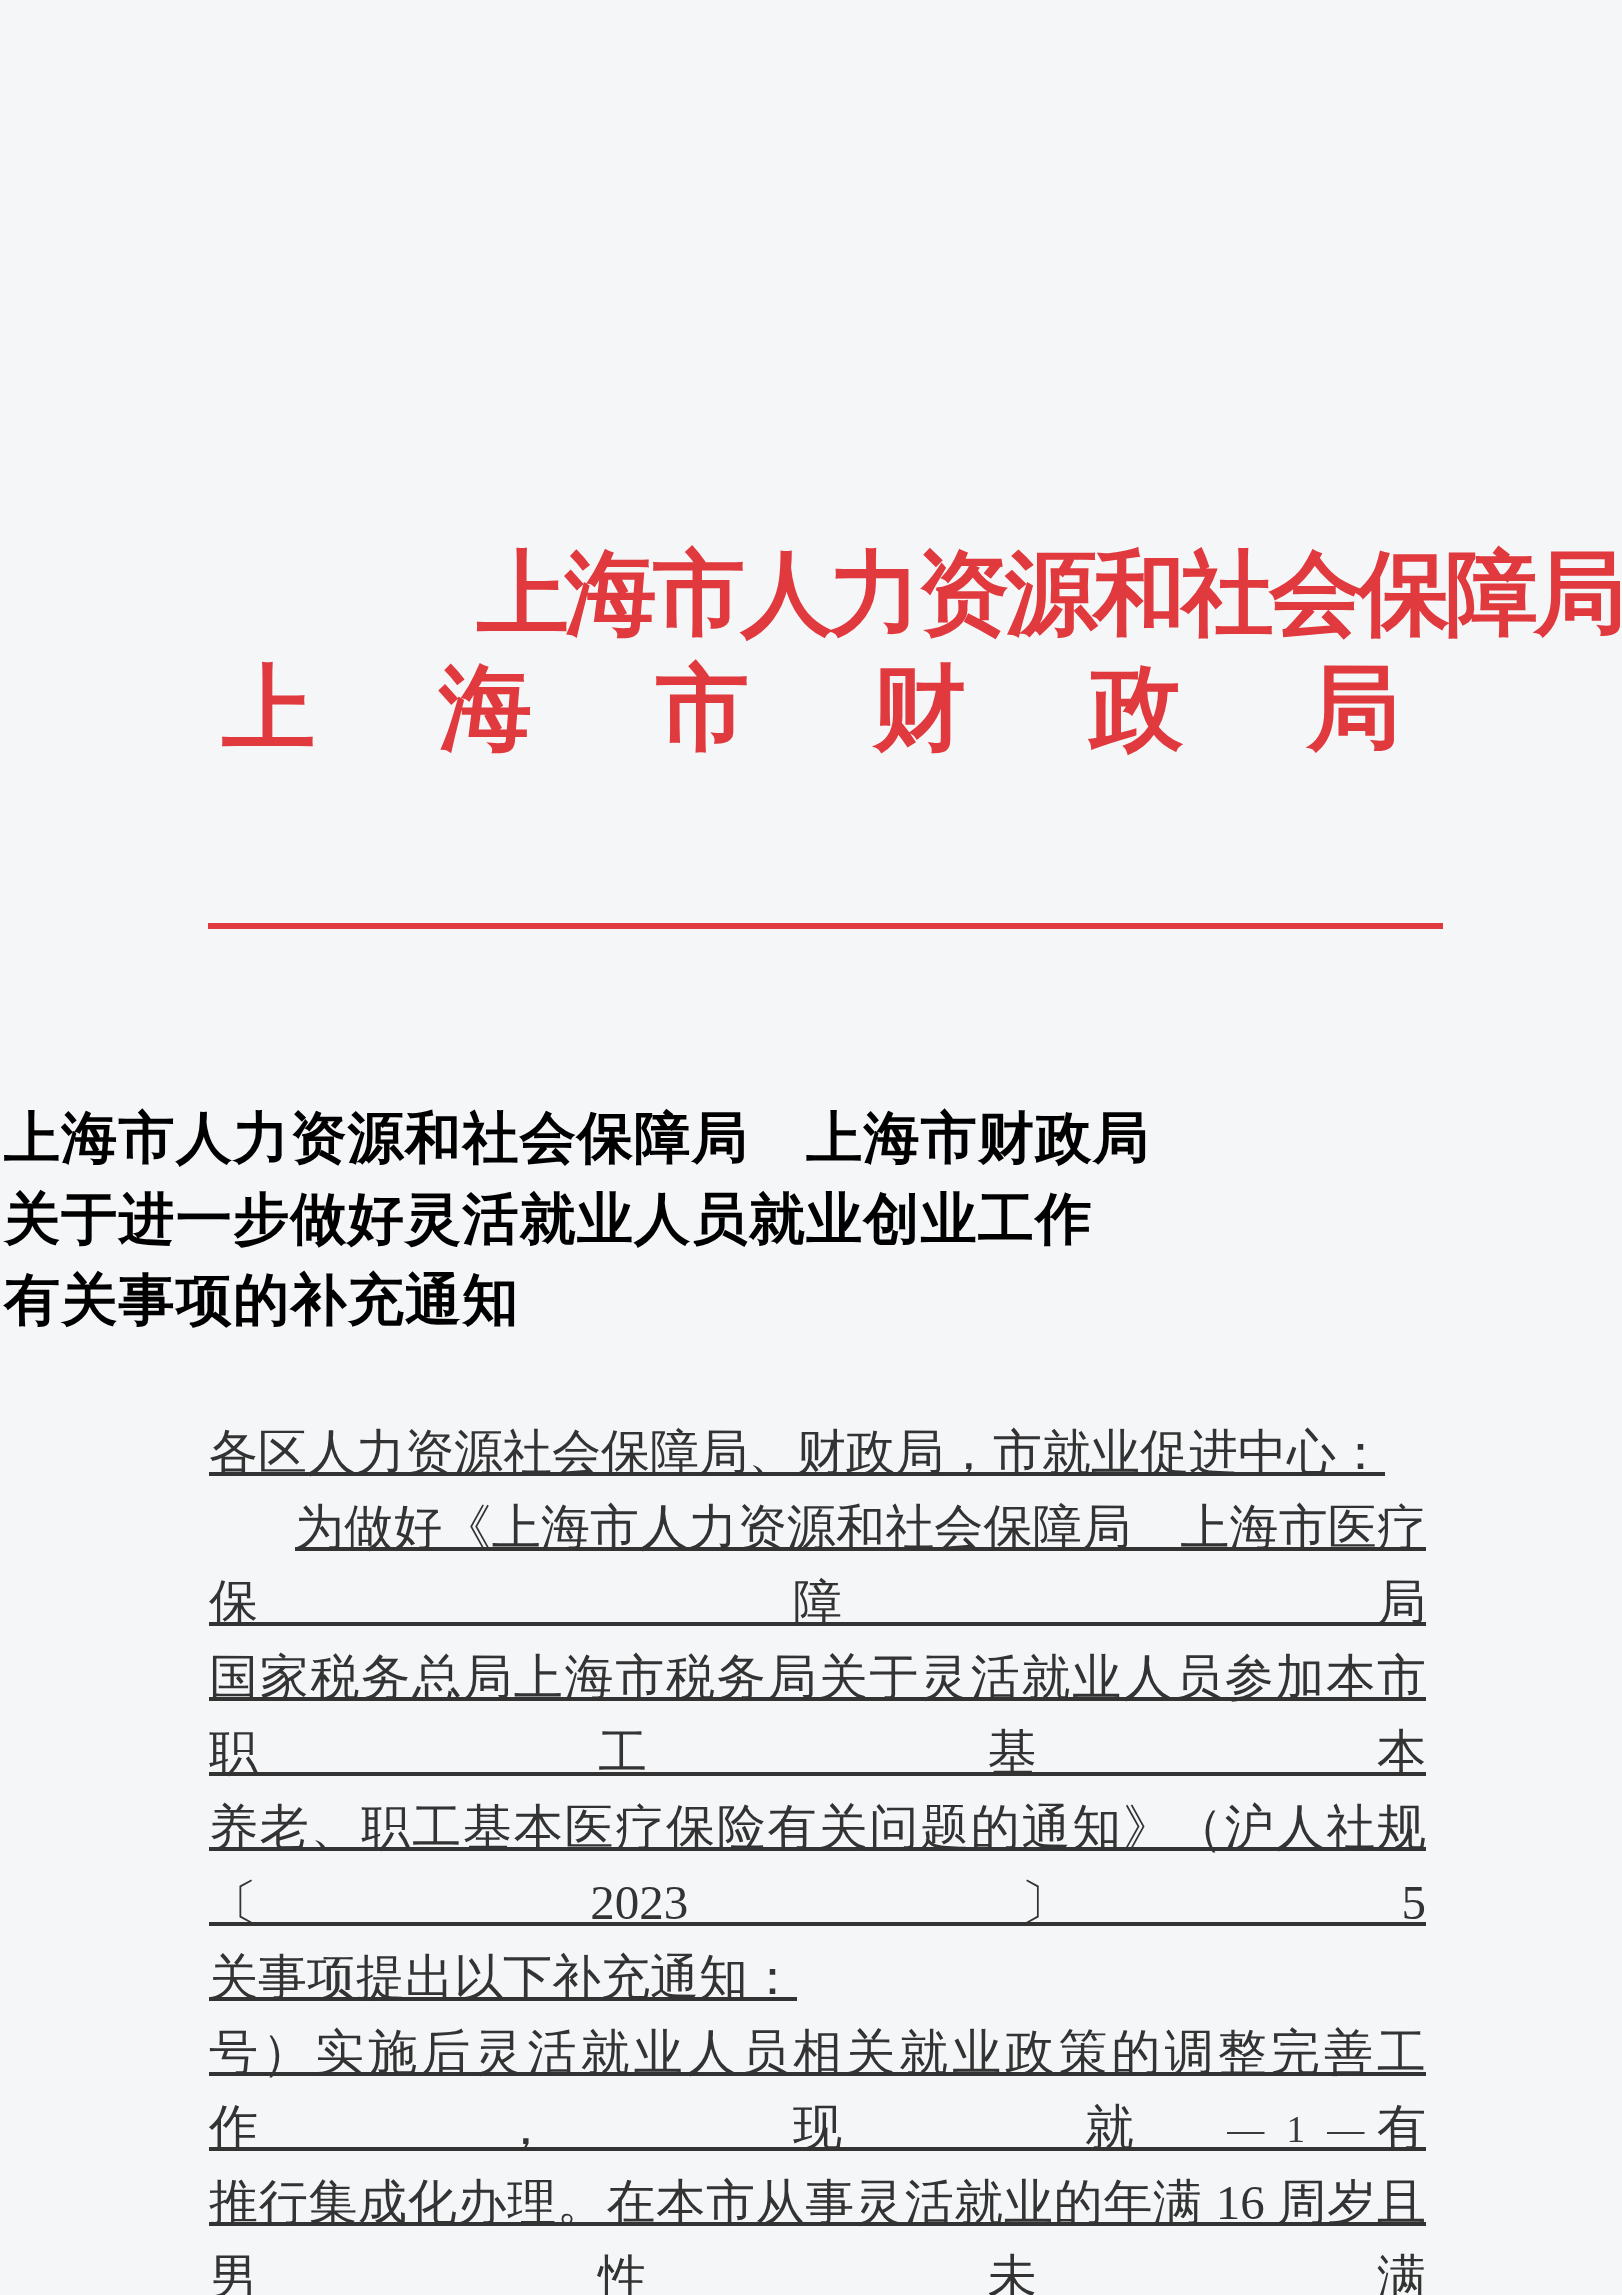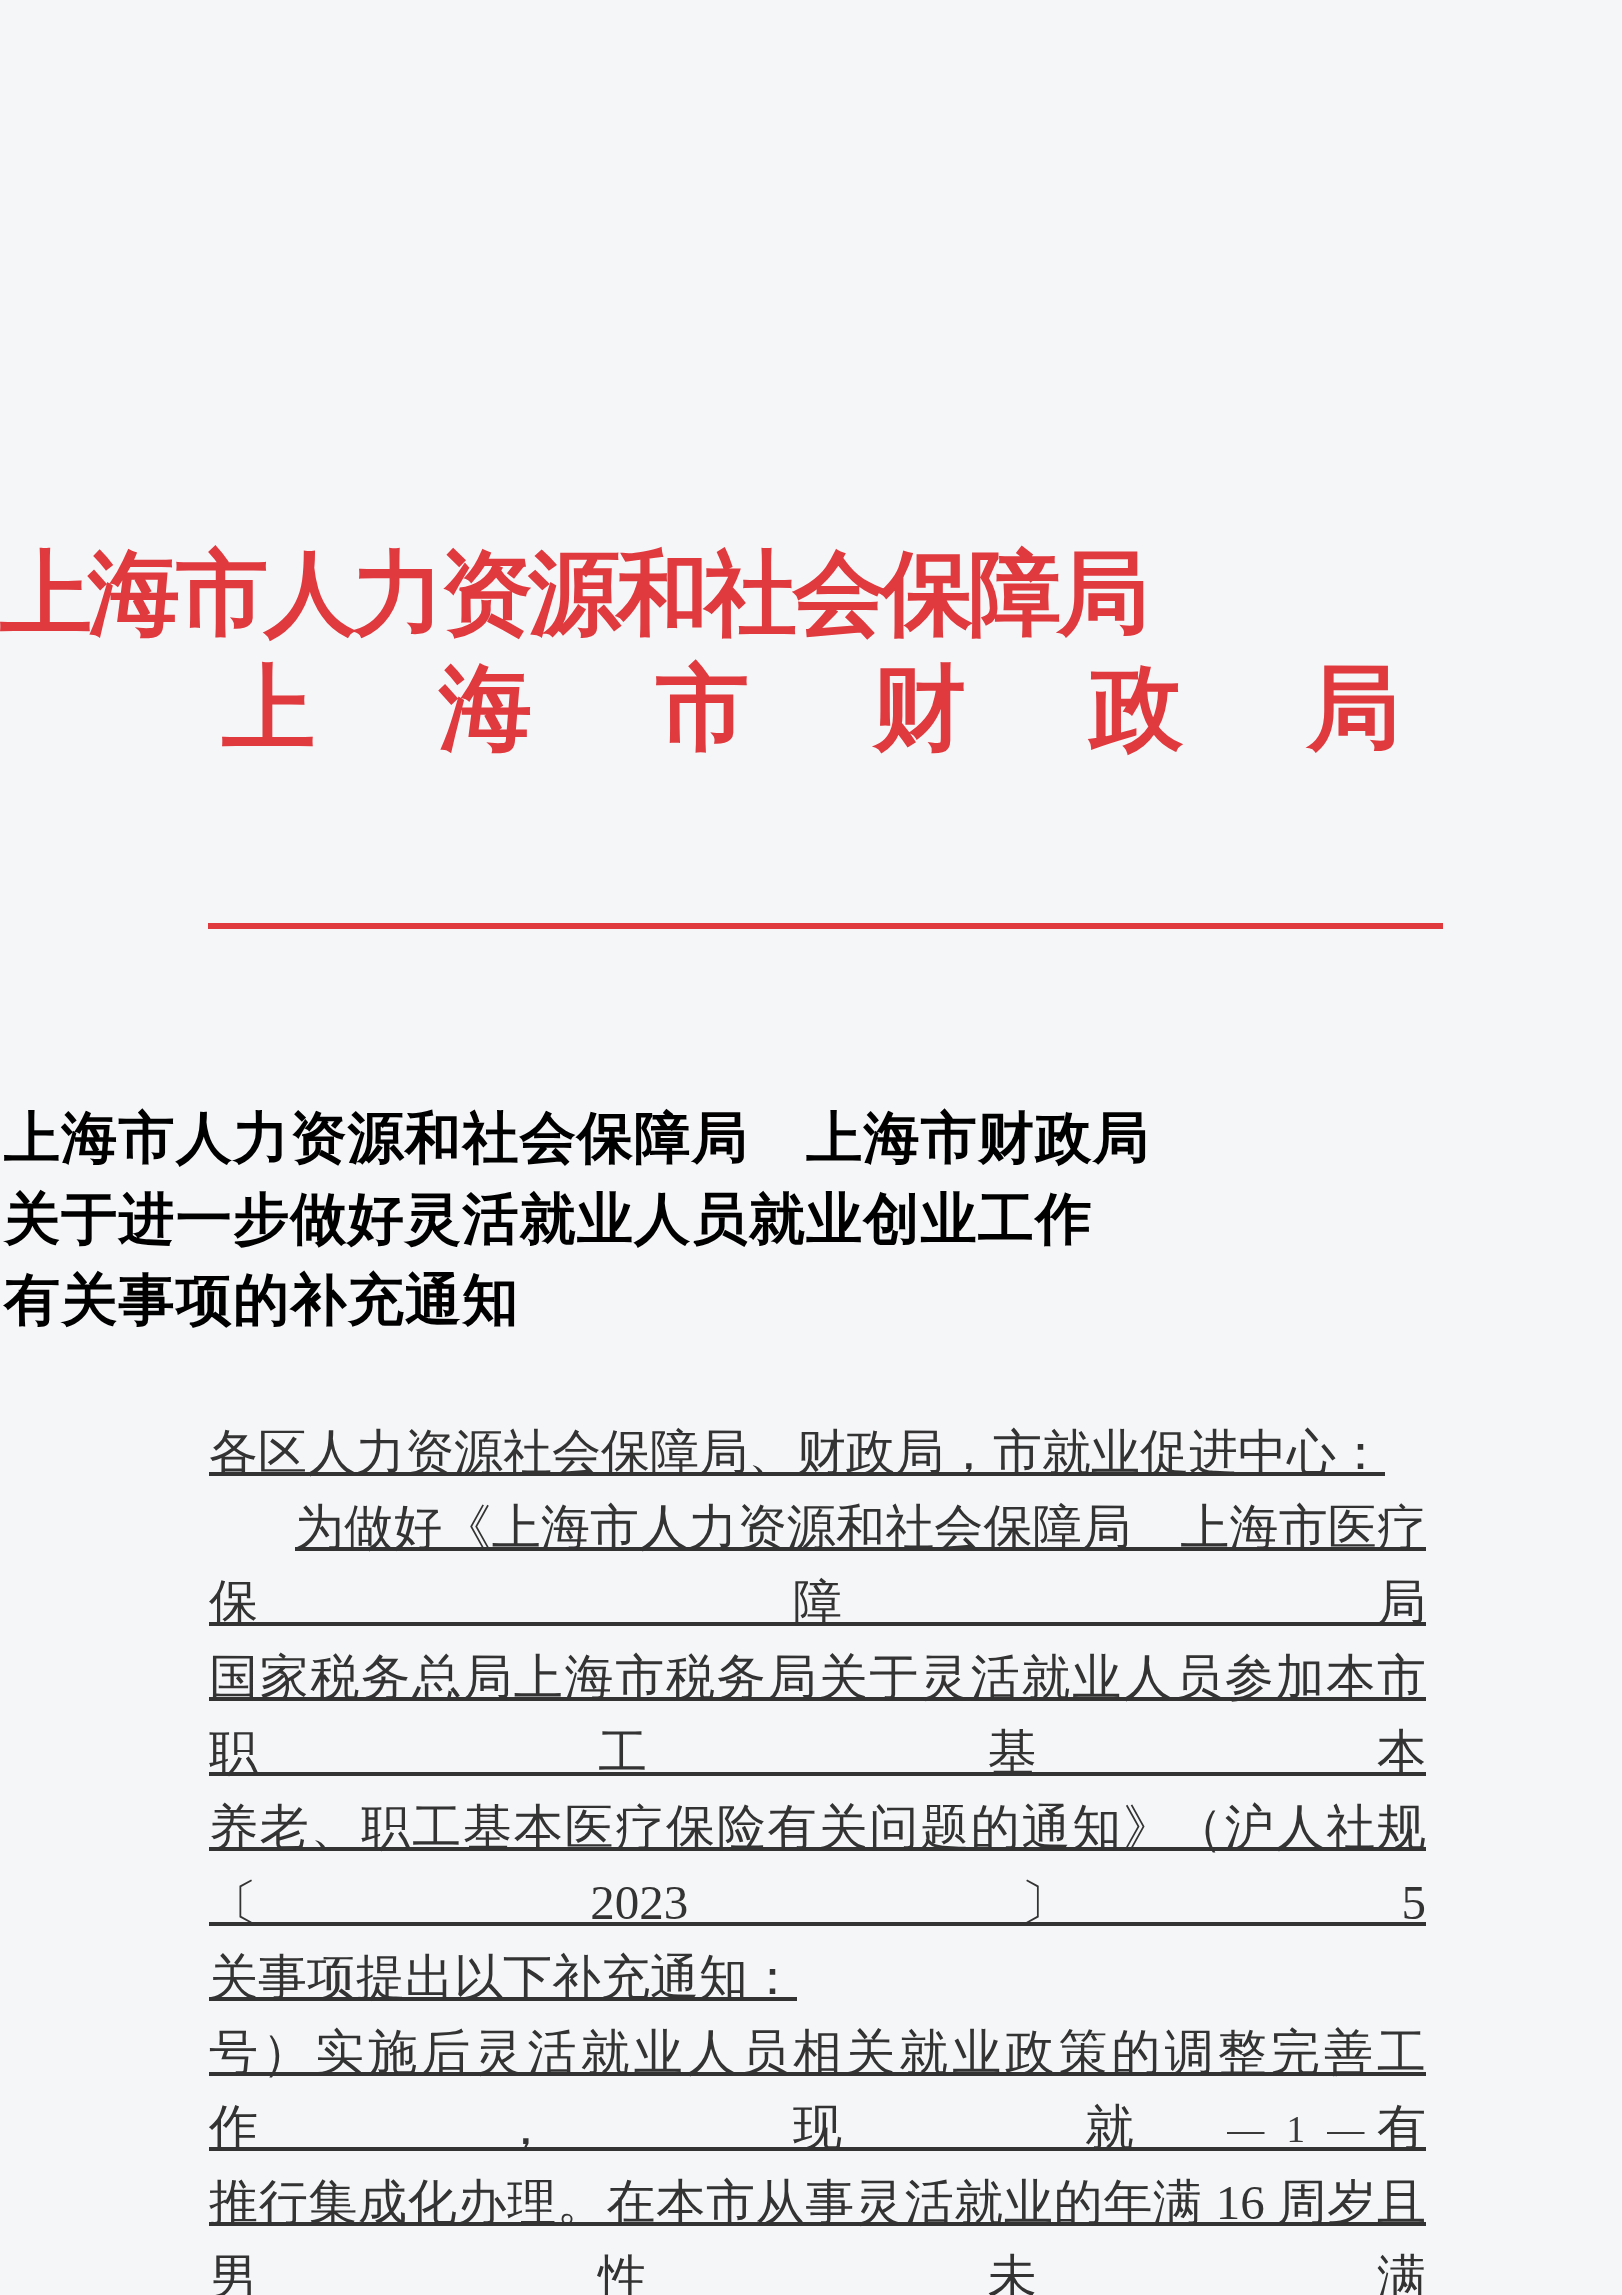--- a/index.html
+++ b/index.html
@@ -15,21 +15,21 @@
     margin: 0 auto;
     background: var(--paper, #f5f6f8);
     overflow: hidden;
   }
   
   .agency-line1 {
     position: absolute;
     top: 548px;
     left: 0;
     width: 100%;
-    text-align: left;
+    text-align: right;
     font-size: 92px;
     line-height: 1;
     font-weight: bold;
     letter-spacing: -3.9px;
     color: var(--accent-red, #e0393e);
     white-space: nowrap;
   }
   .agency-line2 {
     position: absolute;
     top: 662px;

